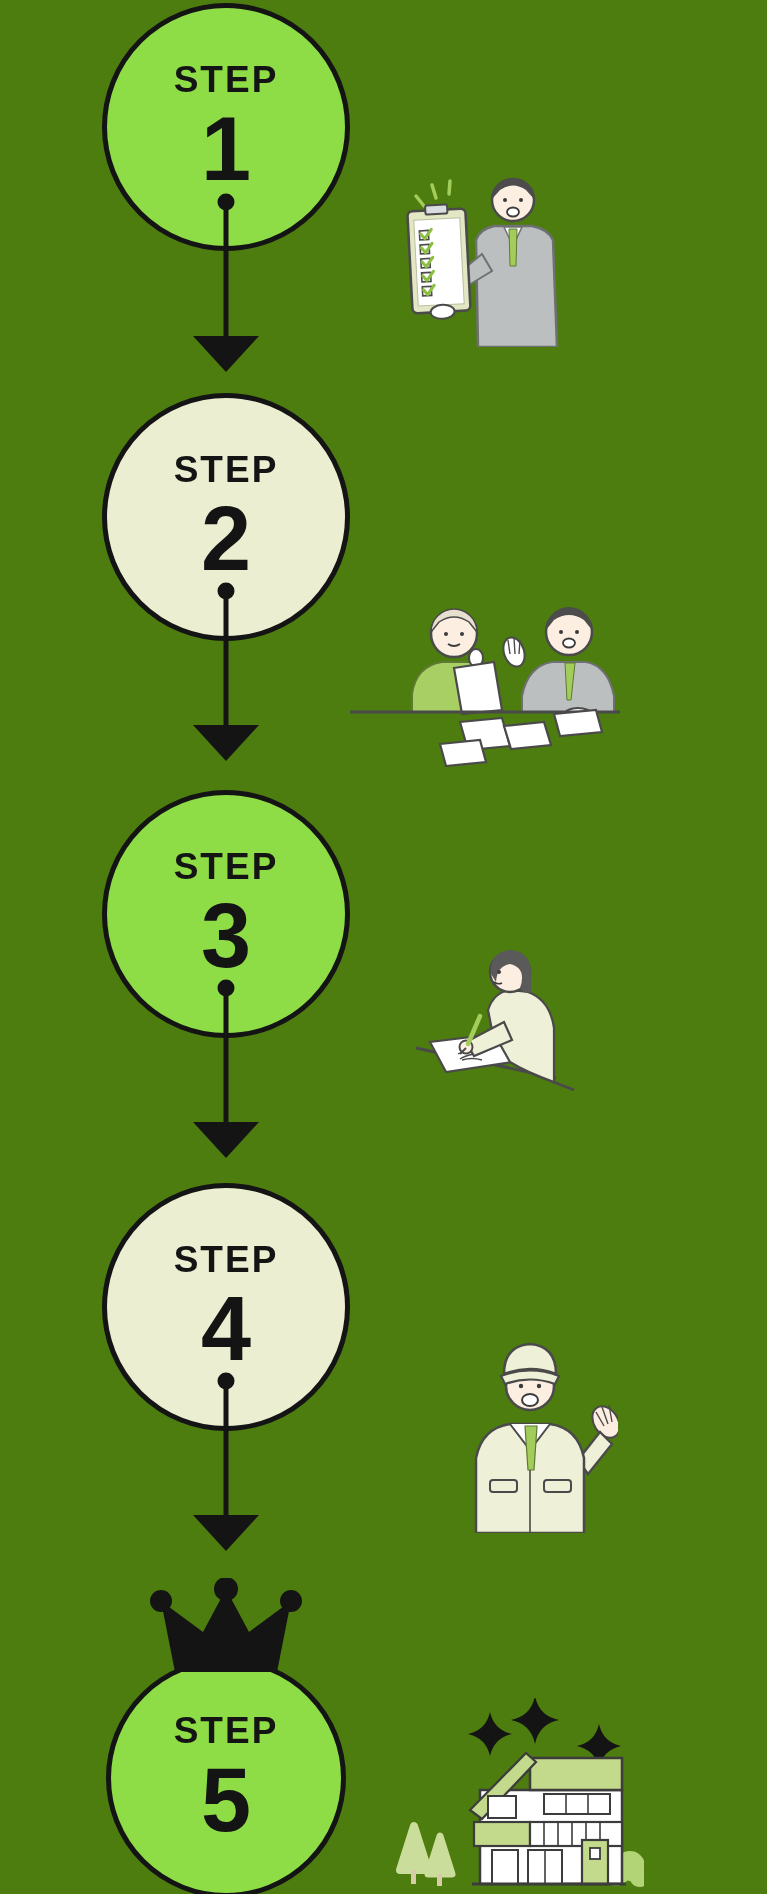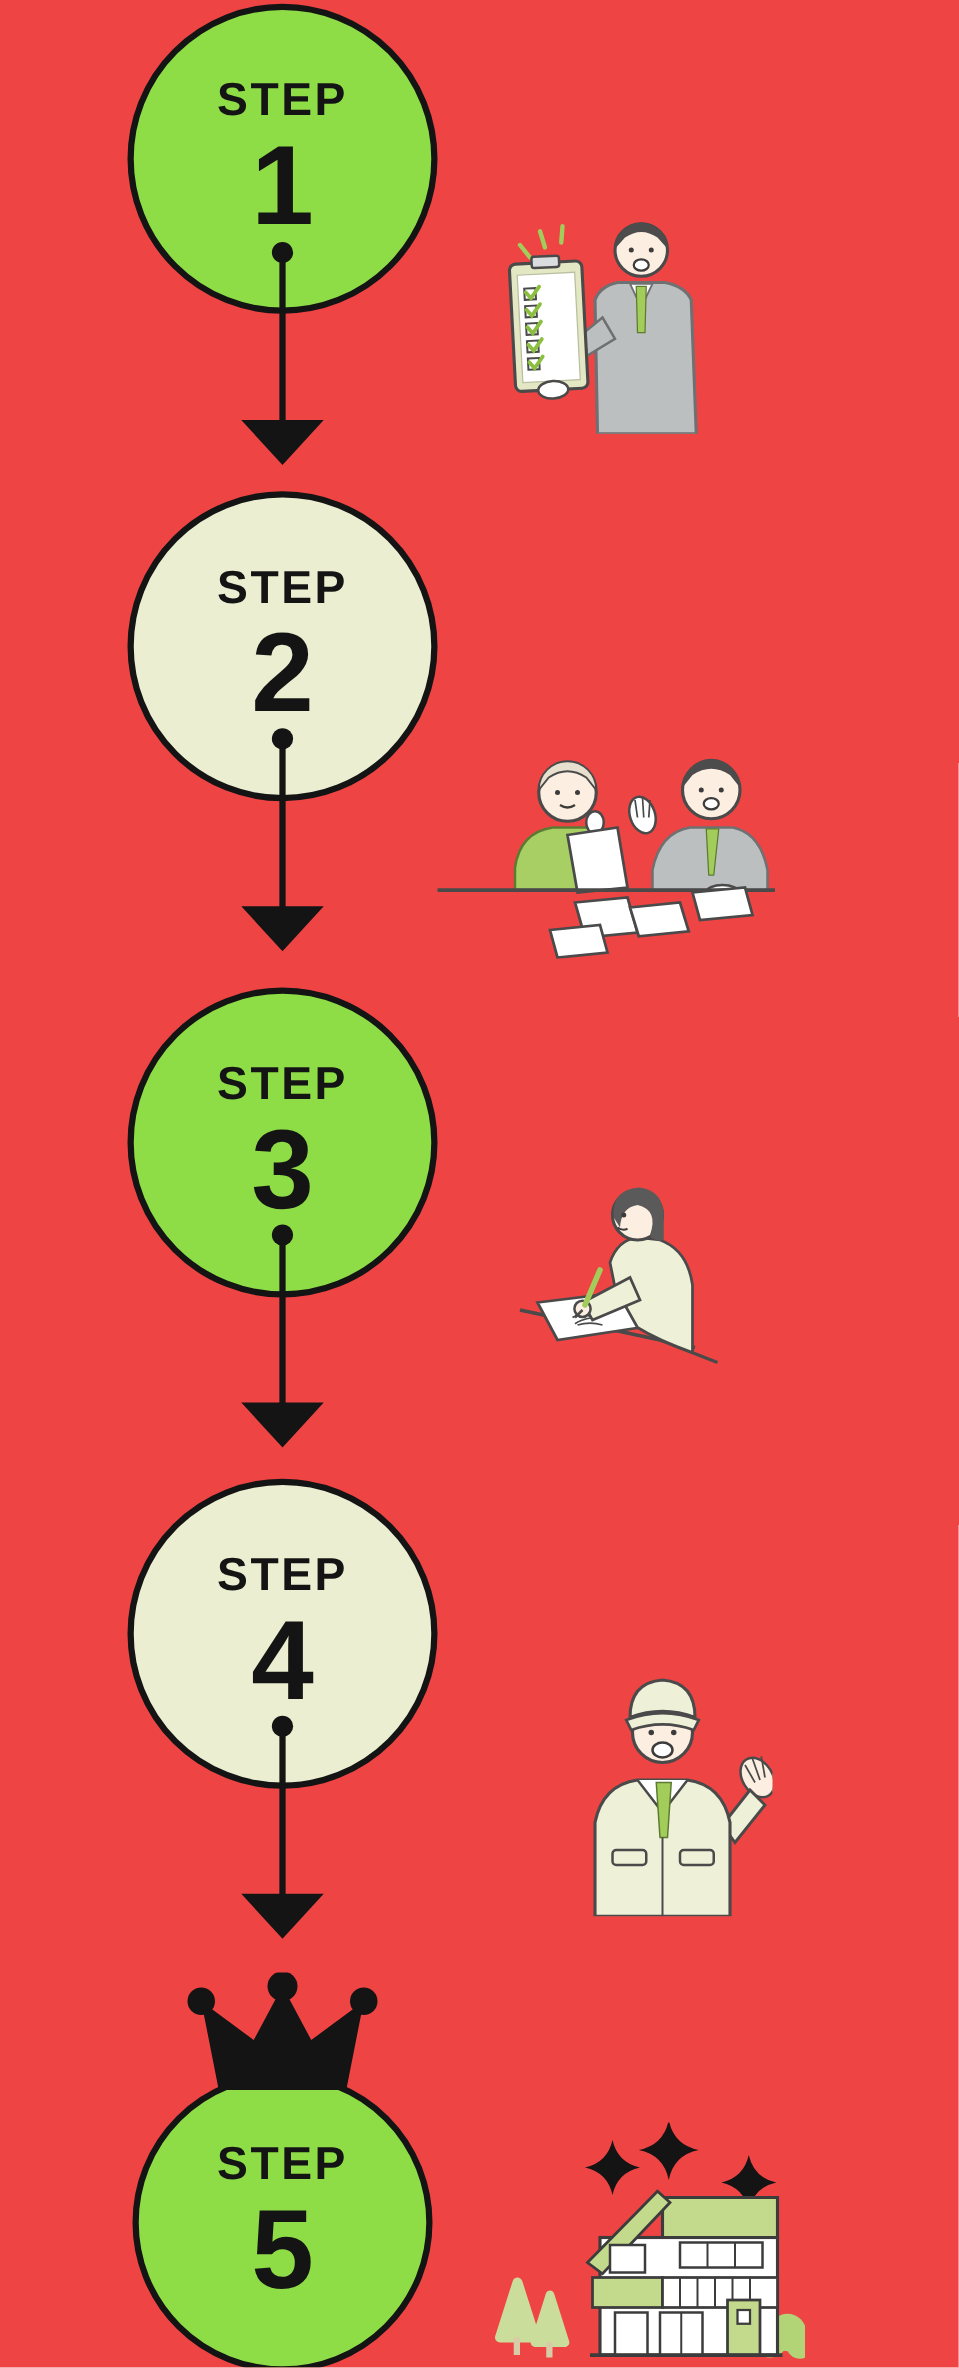--- a/index.html
+++ b/index.html
@@ -1,18 +1,18 @@
 <!DOCTYPE html>
 <html><head>
 <meta charset="utf-8">
 <style>
   html,body{margin:0;padding:0;background:#ffffff;}
   #canvas{
     position:relative;width:767px;height:1894px;margin:0 auto;
-    background:#ef4444;overflow:hidden;
+    background:#4d7c0f;overflow:hidden;
     font-family:"Liberation Sans",sans-serif;
   }
   .circle{
     position:absolute;width:248px;height:248px;border-radius:50%;
     border:5px solid #141414;box-sizing:border-box;
     display:flex;flex-direction:column;align-items:center;justify-content:center;
     z-index:2;
   }
   .circle.green{background:#8edd47;}
   .circle.cream{background:#ebeed0;}

